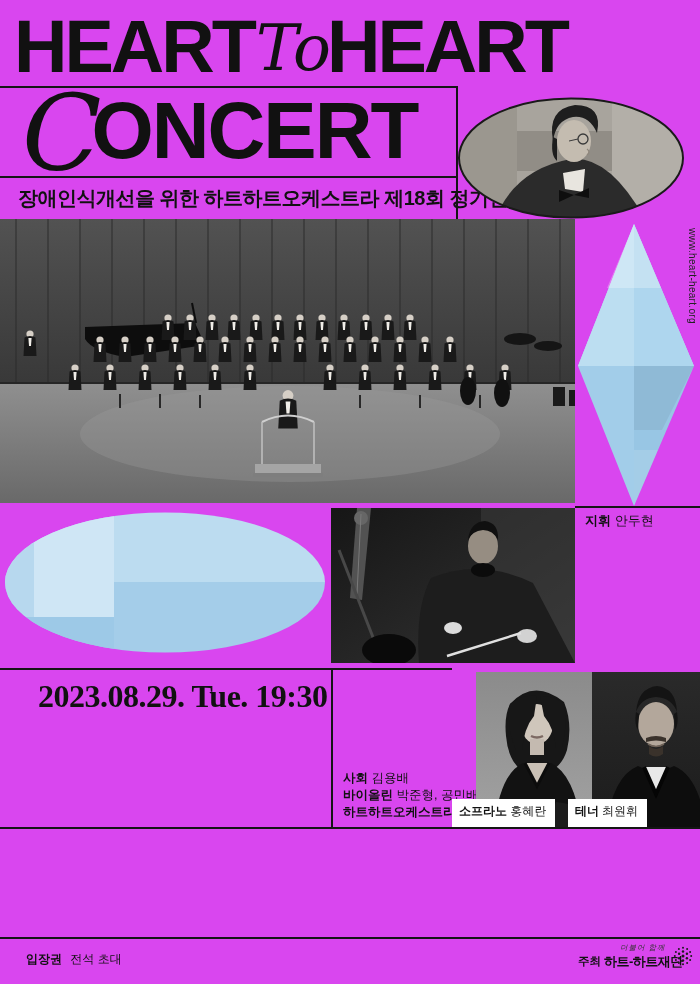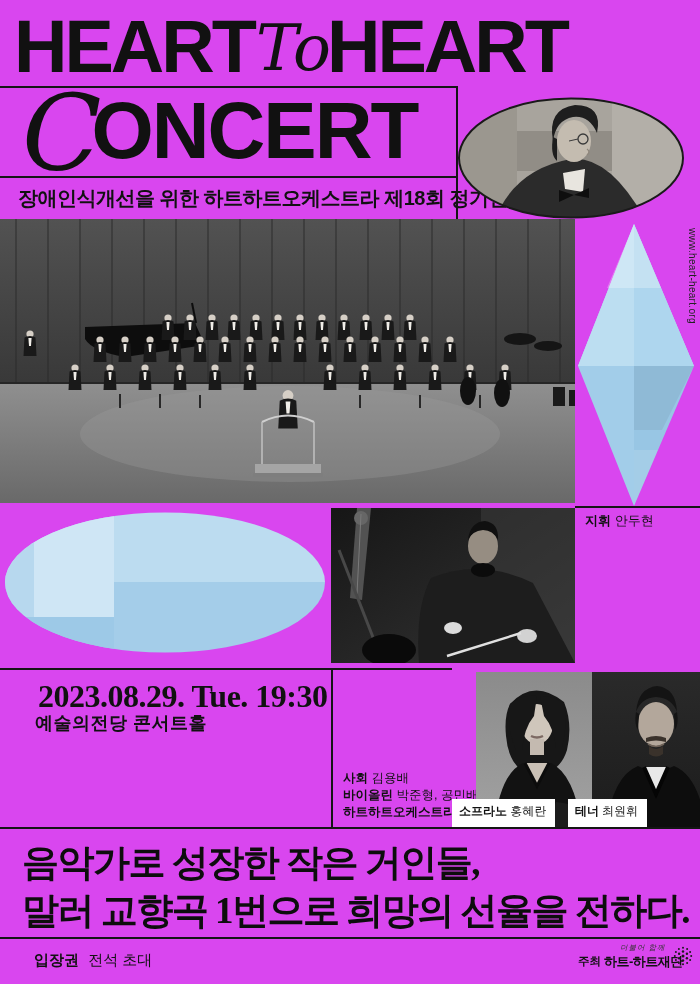--- a/index.html
+++ b/index.html
@@ -71,21 +71,21 @@
     padding:4px 9px 7px 7px;font-size:12px;white-space:nowrap;
   }
 
   
   .tagline{
     position:absolute;left:22px;top:839px;
     font-family:"Liberation Serif","DejaVu Serif",serif;
     font-size:37px;line-height:48px;font-weight:600;letter-spacing:-1.5px;
     white-space:nowrap;color:#0d0d0d;
   }
-  .ticket{position:absolute;left:34px;top:951px;font-size:15px;white-space:nowrap;}
+  .ticket{position:absolute;left:26px;top:951px;font-size:12px;white-space:nowrap;}
   .ticket .val{font-weight:400;margin-left:5px;}
   .host-label{position:absolute;left:578px;top:954px;font-size:11.5px;font-weight:700;}
   .org{position:absolute;left:604px;top:943px;width:92px;}
   .org-slogan{
     font-family:"Liberation Serif","DejaVu Serif",serif;font-style:italic;
     font-size:7.5px;letter-spacing:1px;color:#333;margin-left:16px;
   }
   .org-name{font-size:13px;font-weight:700;letter-spacing:-.5px;white-space:nowrap;}
   .emblem{position:absolute;left:672px;top:945px;width:22px;height:22px;}
 </style>
@@ -280,21 +280,20 @@
       <ellipse cx="196" cy="128" rx="10" ry="7" fill="#d2d2d2"></ellipse>
       <line x1="190" y1="125" x2="116" y2="148" stroke="#e0e0e0" stroke-width="2.4"></line>
       <ellipse cx="58" cy="142" rx="27" ry="16" fill="#0a0a0a"></ellipse>
     </svg>
   </div>
 
   <div class="hr" style="left:0;top:668px;width:452px;height:1.5px;"></div>
   <div class="vr" style="left:331px;top:668px;height:159px;width:1.5px;"></div>
 
   <div class="datetime">2023.08.29. Tue. 19:30</div>
-  <div class="venue">예술의전당 콘서트홀</div>
 
   <div class="credits">
     <div>
       <span class="lbl-b">사회</span>
       <span>김용배</span>
     </div>
     <div>
       <span class="lbl-b">바이올린</span>
       <span>박준형, 공민배</span>
     </div>
@@ -350,24 +349,20 @@
       <path d="M52,95 L64,122 L76,95" stroke="#050505" stroke-width="4" fill="none"></path>
     </svg>
     <div class="photo-caption">
       <span class="lbl-b">테너</span>
       <span>최원휘</span>
     </div>
   </div>
 
   <div class="hr" style="left:0;top:827px;width:700px;height:1.5px;"></div>
 
-  <div class="tagline">
-    <div>음악가로 성장한 작은 거인들,</div>
-    <div>말러 교향곡 1번으로 희망의 선율을 전하다.</div>
-  </div>
 
   <div class="hr" style="left:0;top:937px;width:700px;height:1.5px;"></div>
 
   <div class="ticket">
     <span class="lbl-b">입장권</span>
     <span class="val">전석 초대</span>
   </div>
 
   <div class="host-label">주최</div>
 

